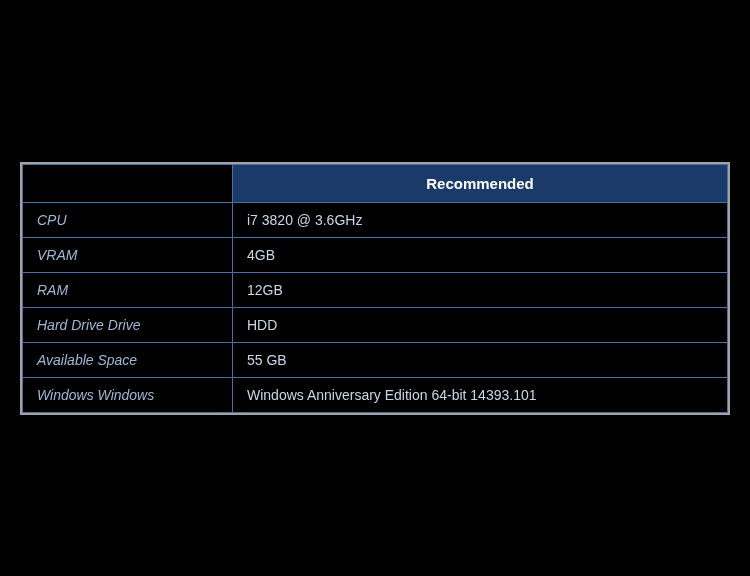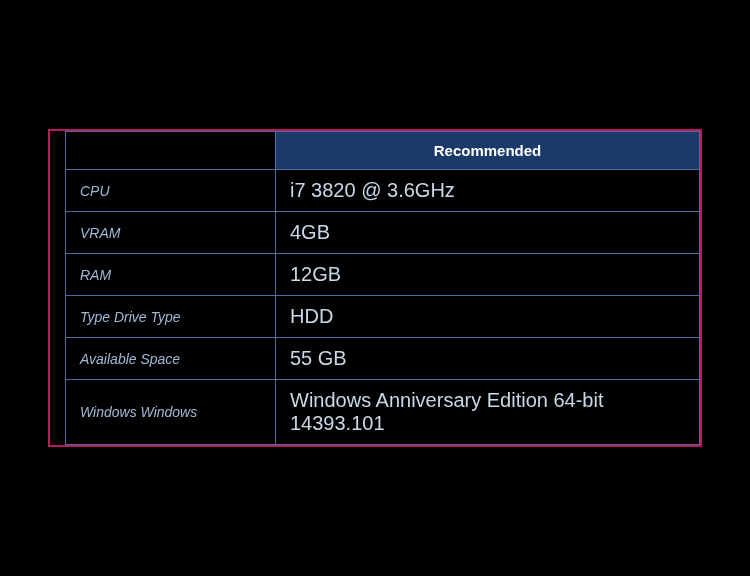--- a/index.html
+++ b/index.html
@@ -12,23 +12,22 @@
       background-color: #000000;
       display: flex;
       justify-content: center;
       align-items: center;
       width: 750px;
       height: 576px;
       font-family: Arial, sans-serif;
     }
 
     .table-wrapper {
-      width: 654px;
-      border: 2px solid #be185d;
-      padding-left: 15px;
+      width: 710px;
+      border: 2px solid #a3a3a3;
     }
 
     table {
       width: 100%;
       border-collapse: collapse;
       background-color: #000000;
     }
 
     thead tr th {
       background-color: #1a3a6a;
@@ -43,21 +42,21 @@
     .th-empty {
       width: 210px;
       background-color: #000000;
       border: 1px solid #4a6fa5;
     }
 
     tbody tr td {
       border: 1px solid #4a6fa5;
       padding: 9px 14px;
       color: #c8d4e8;
-      font-size: 20px;
+      font-size: 14px;
       vertical-align: middle;
     }
 
     tbody tr td.label-cell {
       color: #a0b8d8;
       font-size: 14px;
       width: 210px;
       font-style: italic;
     }
 
@@ -83,21 +82,21 @@
         </tr>
         <tr>
           <td class="label-cell">VRAM</td>
           <td class="value-cell">4GB</td>
         </tr>
         <tr>
           <td class="label-cell">RAM</td>
           <td class="value-cell">12GB</td>
         </tr>
         <tr>
-          <td class="label-cell">Type Drive Type</td>
+          <td class="label-cell">Hard Drive Drive</td>
           <td class="value-cell">HDD</td>
         </tr>
         <tr>
           <td class="label-cell">Available Space</td>
           <td class="value-cell">55 GB</td>
         </tr>
         <tr>
           <td class="label-cell">Windows Windows</td>
           <td class="value-cell">Windows Anniversary Edition 64-bit 14393.101</td>
         </tr>

